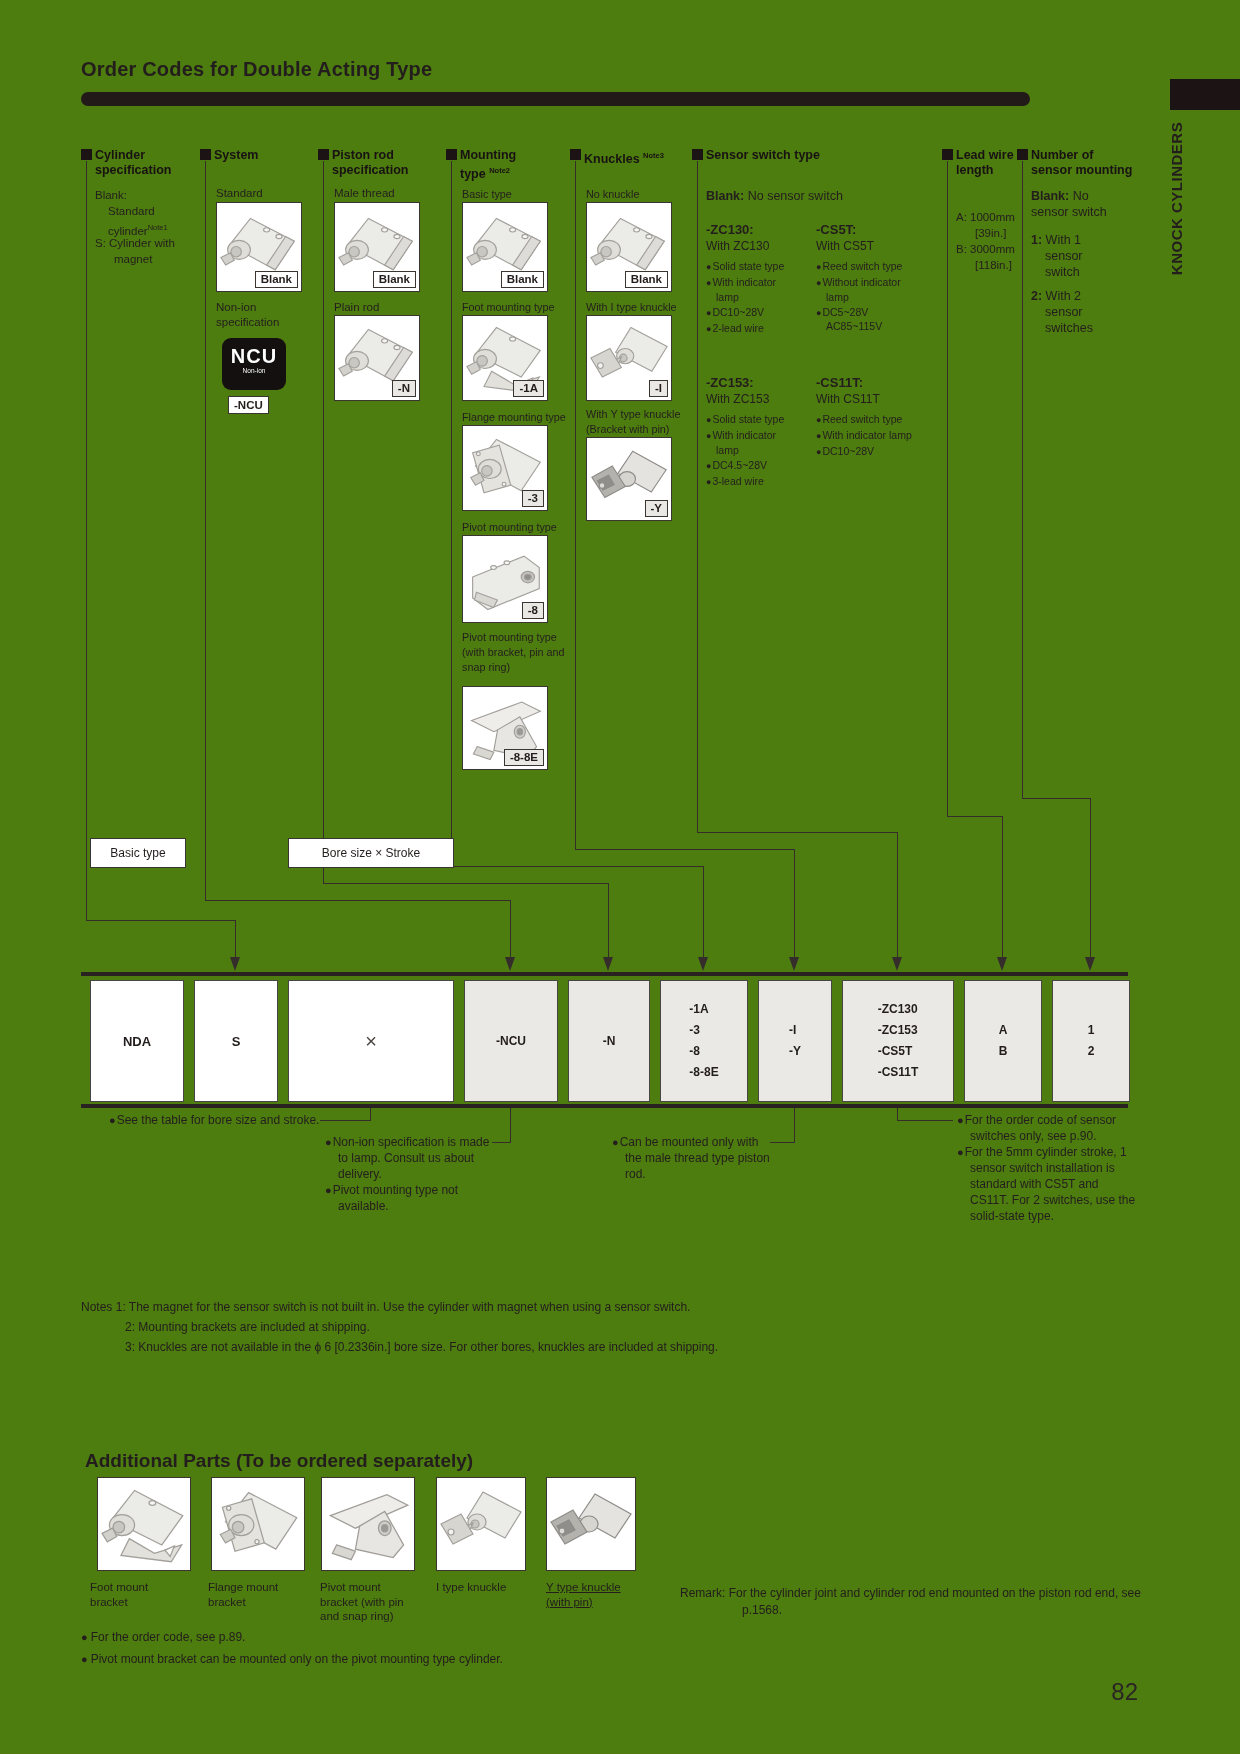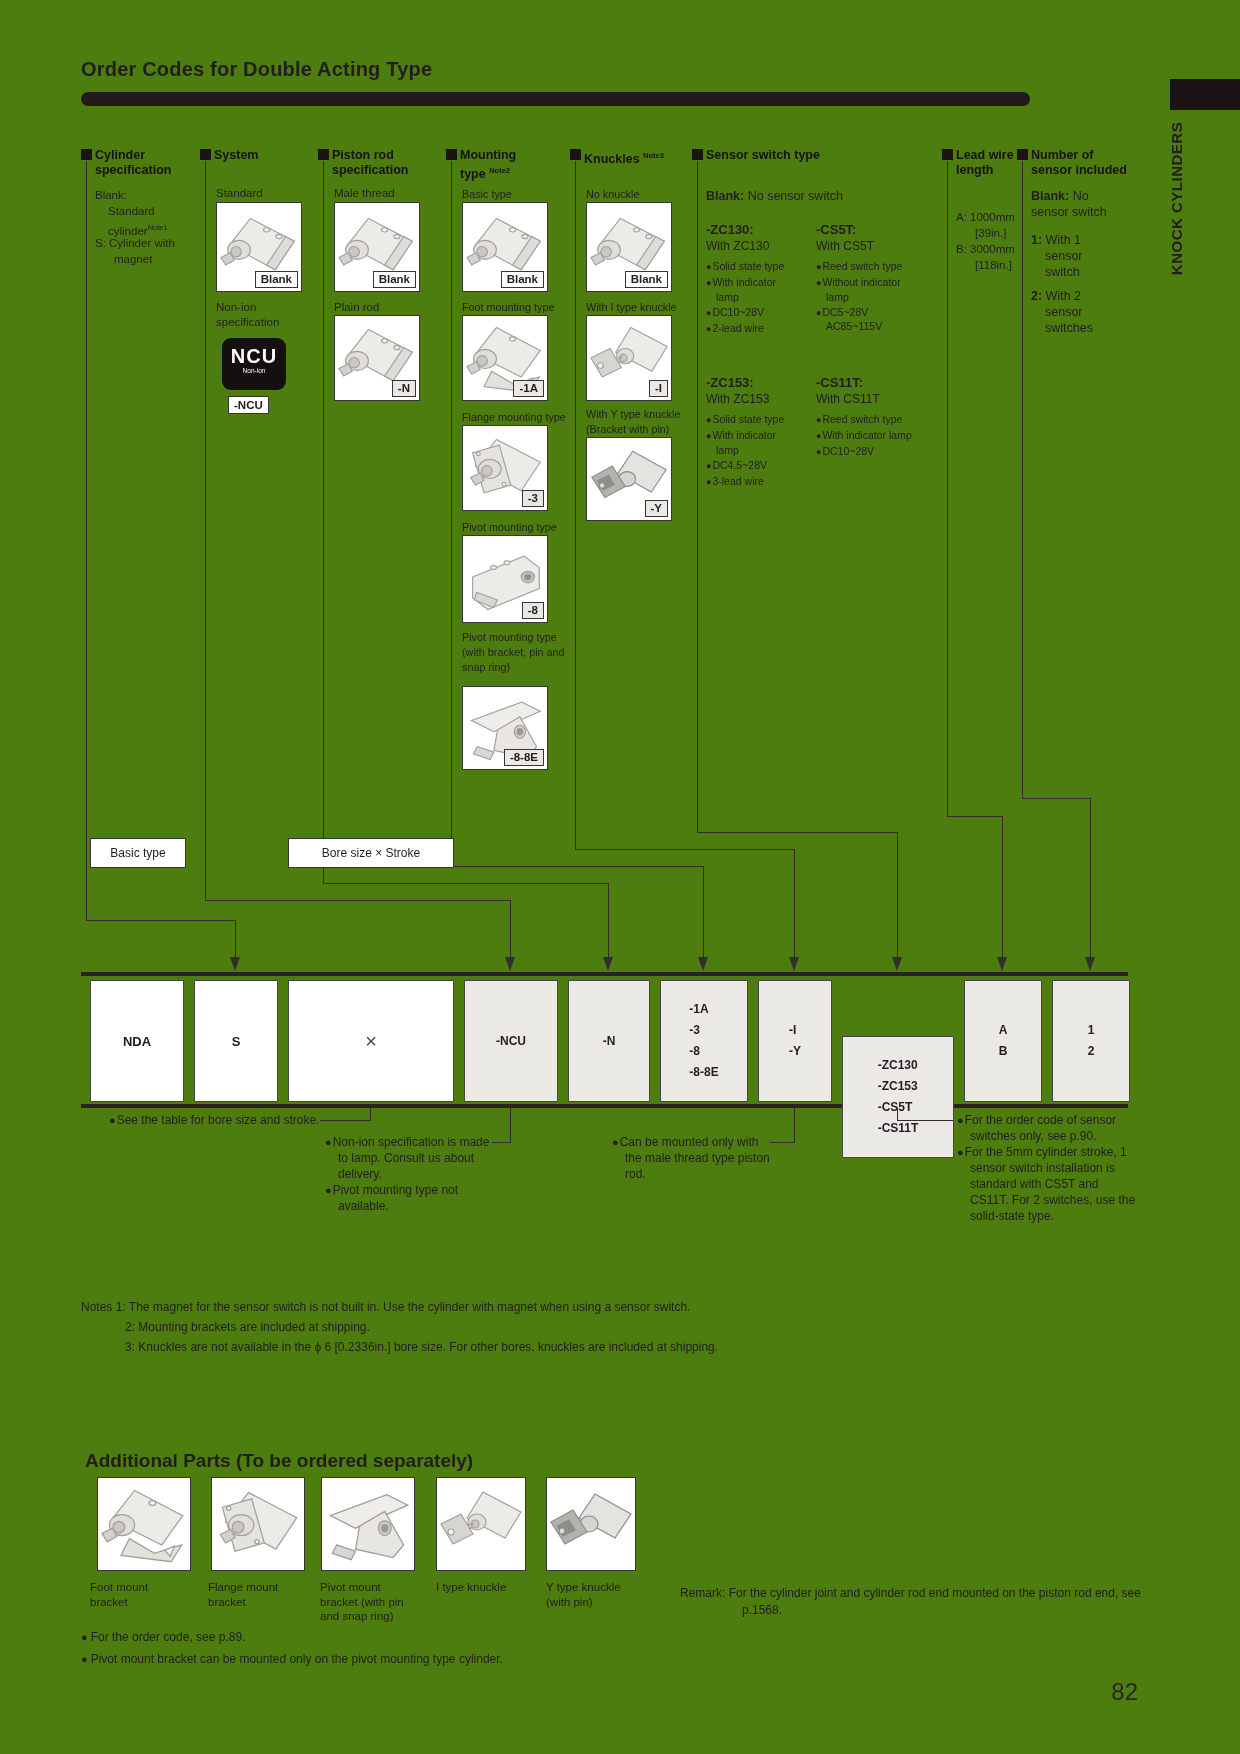--- a/index.html
+++ b/index.html
@@ -90,21 +90,21 @@
   </div>
   <div class="hdr" style="left:706px;top:148px;">
     <span>Sensor switch type</span>
   </div>
   <div class="hdr" style="left:956px;top:148px;">
     <span>Lead wire</span><br>
     <span>length</span>
   </div>
   <div class="hdr" style="left:1031px;top:148px;">
     <span>Number of</span><br>
-    <span>sensor included</span>
+    <span>sensor mounting</span>
   </div>
 
   <div class="txt" style="left:95px;top:188px;">Blank:</div>
   <div class="txt" style="left:108px;top:204px;">Standard</div>
   <div class="txt" style="left:108px;top:220px;"><span>cylinder</span><sup style="font-size:7.5px">Note1</sup></div>
   <div class="txt" style="left:95px;top:236px;">S: Cylinder with</div>
   <div class="txt" style="left:114px;top:252px;">magnet</div>
 
   <div class="txt" style="left:216px;top:186px;">Standard</div>
   <div class="imgbox" style="left:216px;top:202px;width:84px;height:88px;">
@@ -382,21 +382,21 @@
       <div>-8</div>
       <div>-8-8E</div>
     </div>
   </div>
   <div class="cell gray" style="left:758px;top:980px;width:72px;height:120px;">
     <div class="stack">
       <div>-I</div>
       <div>-Y</div>
     </div>
   </div>
-  <div class="cell gray" style="left:842px;top:1036px;width:110px;height:120px;">
+  <div class="cell gray" style="left:842px;top:980px;width:110px;height:120px;">
     <div class="stack">
       <div>-ZC130</div>
       <div>-ZC153</div>
       <div>-CS5T</div>
       <div>-CS11T</div>
     </div>
   </div>
   <div class="cell gray" style="left:964px;top:980px;width:76px;height:120px;">
     <div class="stack" style="text-align:center;">
       <div>A</div>
@@ -498,21 +498,21 @@
             <polygon points="8,44 20,38 26,48 14,54" fill="#8f8e8a"></polygon>
             <circle cx="13" cy="49" r="3" fill="#dcdbd7"></circle>
           </g>
         </svg></div>
     </div>
 
   <div class="plabel" style="left:90px;top:1580px;"><span>Foot mount</span><br><span>bracket</span></div>
   <div class="plabel" style="left:208px;top:1580px;"><span>Flange mount</span><br><span>bracket</span></div>
   <div class="plabel" style="left:320px;top:1580px;"><span>Pivot mount</span><br><span>bracket (with pin</span><br><span>and snap ring)</span></div>
   <div class="plabel" style="left:436px;top:1580px;"><span>I type knuckle</span></div>
-  <div class="plabel" style="left:546px;top:1580px;"><span>Y type knuckle</span><br><span>(with pin)</span></div>
+  <div class="plabel" style="left:546px;top:1580px;text-decoration:underline;"><span>Y type knuckle</span><br><span>(with pin)</span></div>
 
   <div class="remark" style="left:680px;top:1585px;width:400px;"><b style="font-weight:normal;">Remark:</b> <span>For the cylinder joint and cylinder rod end mounted on the piston rod end, see p.1568.</span></div>
 
   <div class="bbul" style="left:81px;top:1630px;">For the order code, see p.89.</div>
   <div class="bbul" style="left:81px;top:1652px;">Pivot mount bracket can be mounted only on the pivot mounting type cylinder.</div>
 
   <div class="pageno" style="left:1088px;top:1678px;width:50px;text-align:right;">82</div>
 </div>
 
 </body></html>

